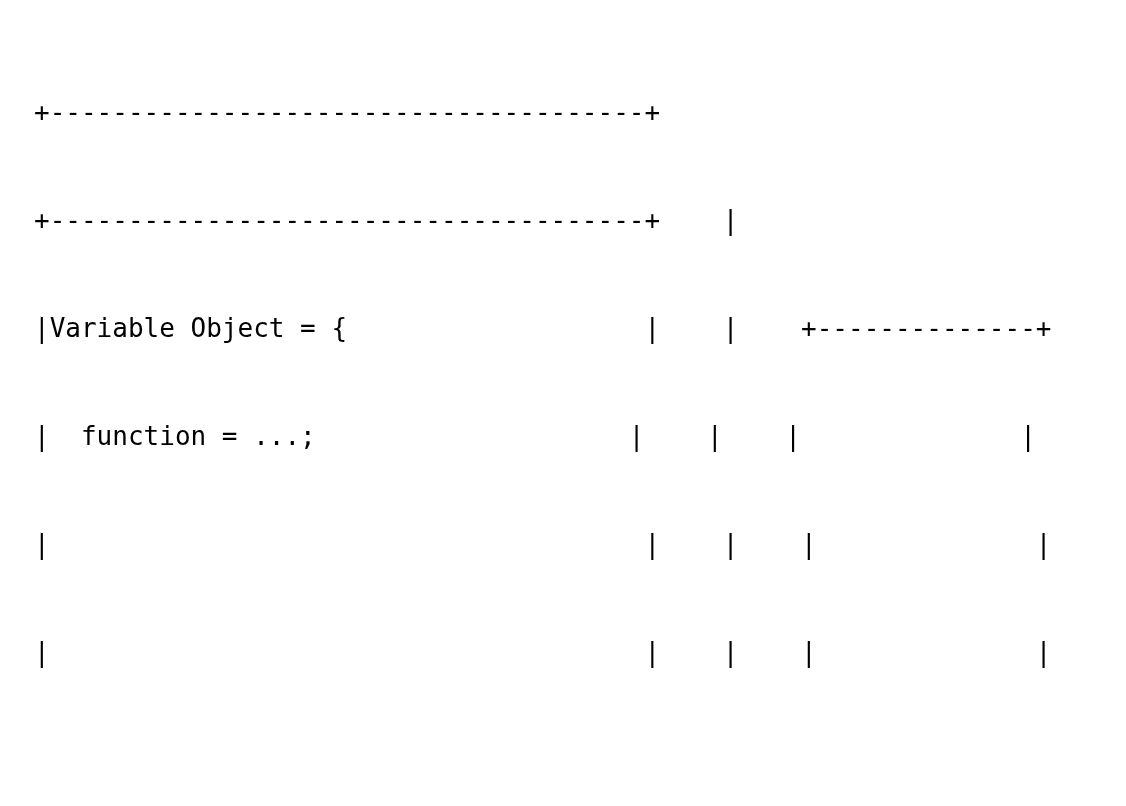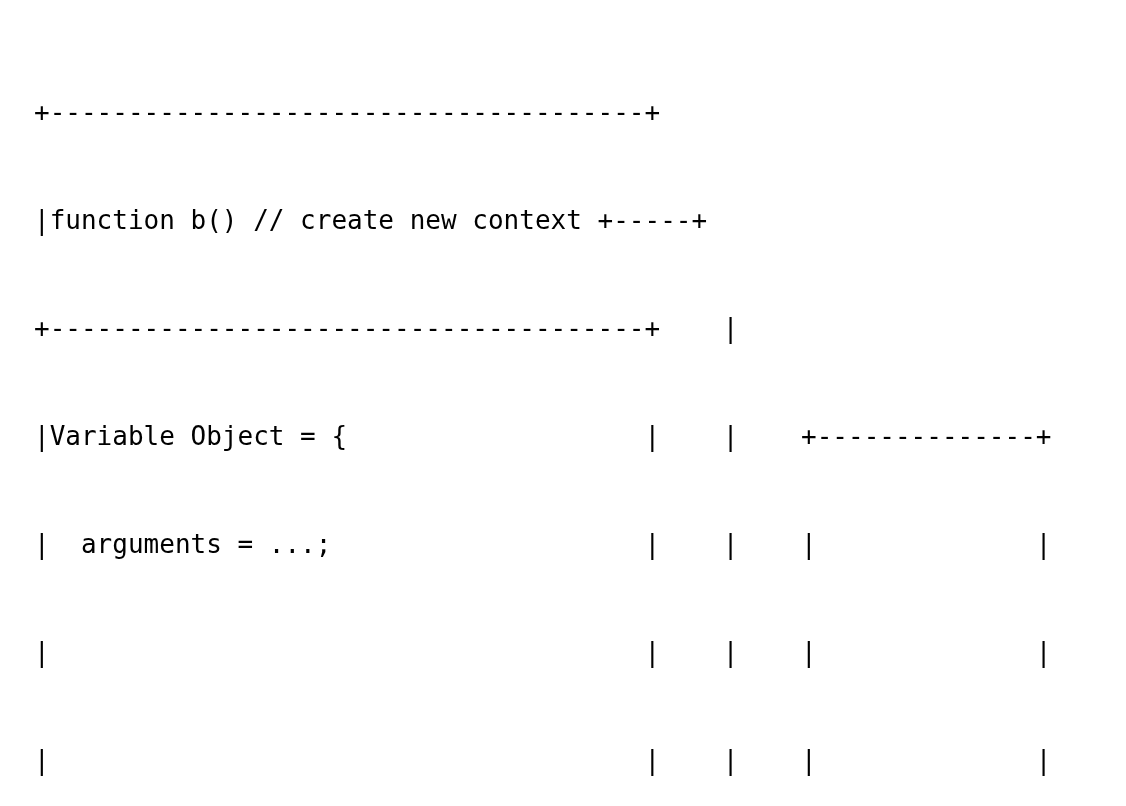--- a/index.html
+++ b/index.html
@@ -31,24 +31,23 @@
     height: 36px;
     white-space: pre;
     font-family: "DejaVu Sans Mono", "Liberation Mono", monospace;
   }
 </style>
 </head>
 <body>
 
 <div id="ascii-canvas">
   <span class="ascii-line">+--------------------------------------+</span>
-  <span class="ascii-line">|function b() // create new context +-----+</span>
   <span class="ascii-line">+--------------------------------------+    |</span>
   <span class="ascii-line">|Variable Object = {                   |    |    +--------------+</span>
-  <span class="ascii-line">|  arguments = ...;                    |    |    |              |</span>
+  <span class="ascii-line">|  function = ...;                    |    |    |              |</span>
   <span class="ascii-line">|                                      |    |    |              |</span>
   <span class="ascii-line">|                                      |    |    |              |</span>
   
   
   
   
   
   
   
   

